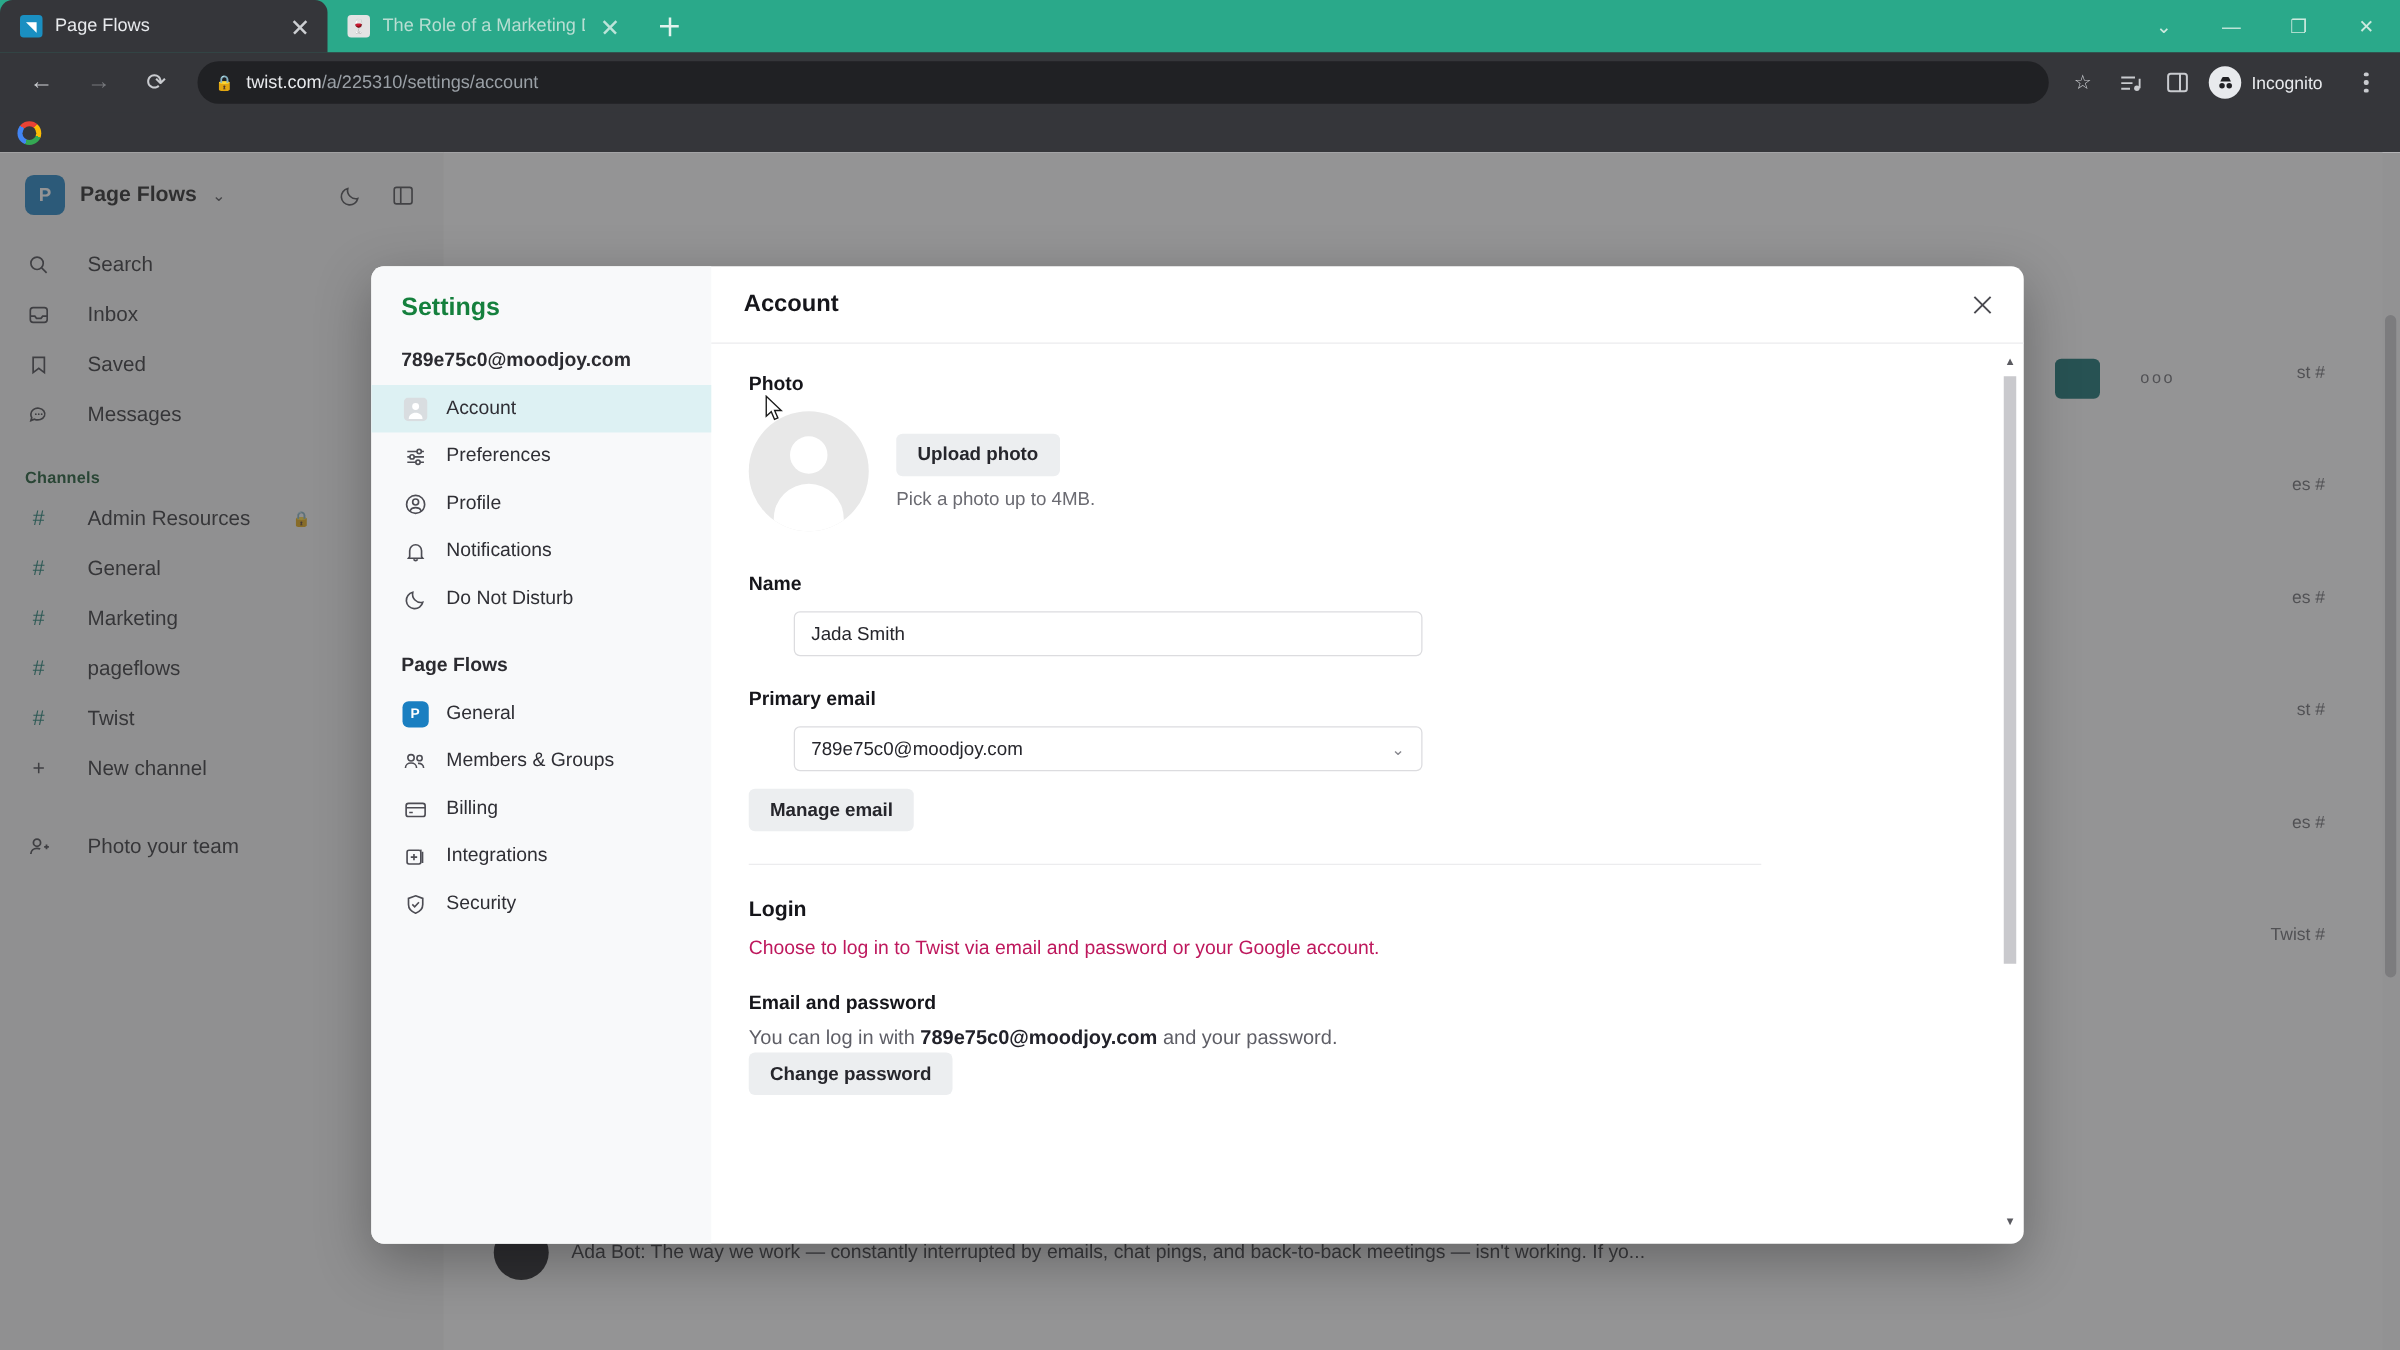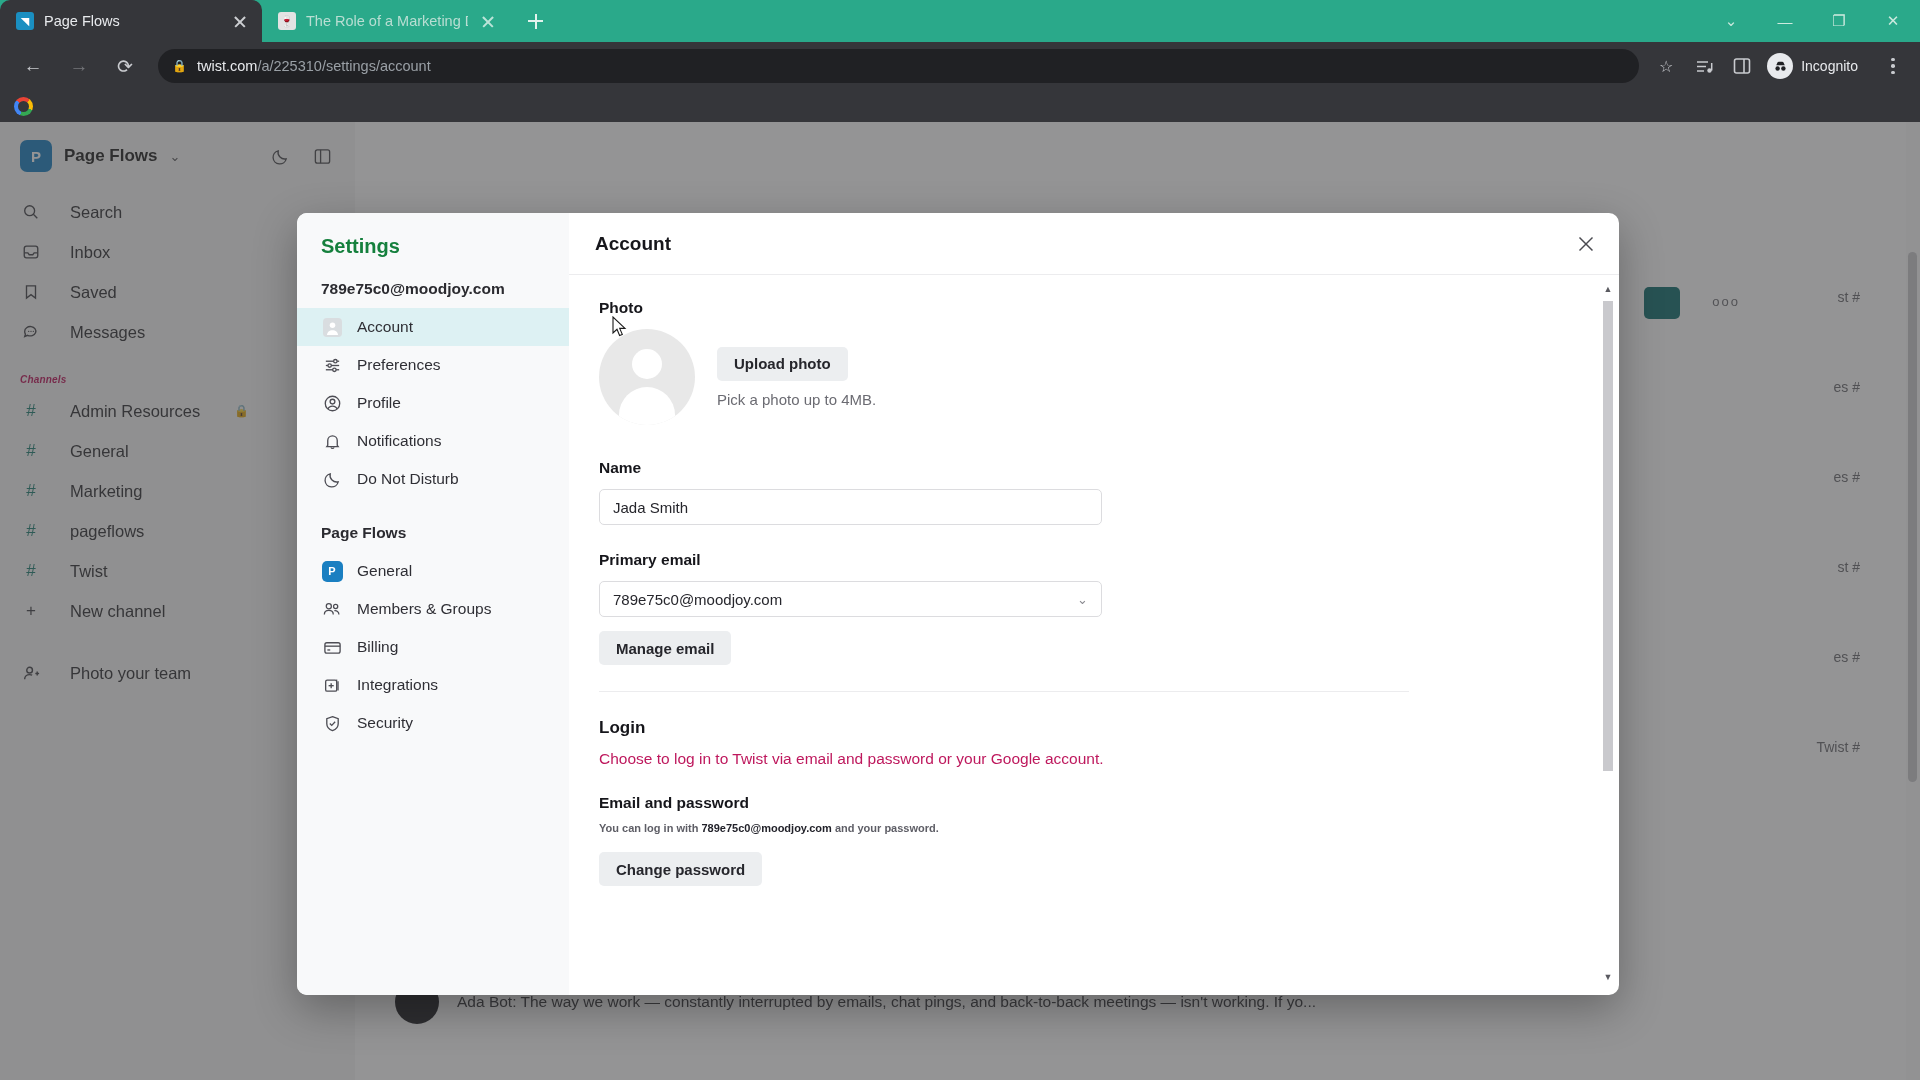--- a/index.html
+++ b/index.html
@@ -134,22 +134,22 @@
   .hdr-ico { width:30px;height:30px;display:flex;align-items:center;justify-content:center;
              color:#4a4a4f; font-size:17px; }
 
   .nav-list { padding: 10px 0 0 0; }
   .nav-item {
     display:flex; align-items:center; gap:28px; height:40px; padding: 0 20px;
     font-size:16.5px; color:#2f2f33;
   }
   .nav-ico { width:22px; display:flex; align-items:center; justify-content:center;
              color:#44444a; font-size:17px; }
-  .sec-title { padding: 22px 20px 6px 20px; font-size:10px; font-weight:bold;
-               color:#be185d; letter-spacing:.2px;font-style:italic; }
+  .sec-title { padding: 22px 20px 6px 20px; font-size:13px; font-weight:bold;
+               color:#14532d; letter-spacing:.2px; }
   .hash { color:#1e7f74; font-size:17px; }
   .lock-ico { color:#8a8a90; font-size:12px; margin-left:6px; }
 
   .app-main { position:absolute; left:355px; top:0; right:0; bottom:0; background:#fff; }
   .msg-list { padding-top: 130px; }
   .msg-row { height:90px; display:flex; align-items:center; padding:0 30px; gap:16px; }
   .msg-right-tag { position:absolute; right:60px; font-size:14px; color:#6b6b70; }
   .bg-pill { position:absolute; right:240px; top:165px; width:36px;height:32px;
              background:#0e6e6e; border-radius:5px; }
   .bg-dots { position:absolute; right:180px; top:172px; color:#6e6e73; letter-spacing:2px;
@@ -211,28 +211,29 @@
     display:inline-flex; align-items:center; justify-content:center;
     height:34px; padding: 0 17px; border-radius:5px; background:#eceef0;
     font-size:15px; color:#26262c; font-weight:bold; border:none;
     font-family:"Liberation Sans", sans-serif;
   }
   .hint { font-size:15px; color:#6b6b72; margin-top:10px; }
   .input-box {
     width:503px; height:36px; border:1px solid #dcdcdf; border-radius:5px;
     display:flex; align-items:center; padding: 0 13px; font-size:15px; color:#26262c;
     background:#fff;
+    margin-left:36px;
   }
   .select-box { justify-content:space-between; }
   .field-block { margin-bottom: 26px; }
   .divider { height:1px; background:#ececee; margin: 22px 0 26px 0; width: 810px; }
   .sec-h { font-size:17px; font-weight:bold; color:#15151a; margin-bottom:12px; }
   .sec-p { font-size:15.5px; color:#be185d; margin-bottom: 26px; }
   .sub-h { font-size:15.5px; font-weight:bold; color:#16161b; margin-bottom:10px; }
-  .sub-p { font-size:11px; color:#5e5e66; margin-bottom:18px;font-weight:bold; }
+  .sub-p { font-size:16px; color:#5e5e66; margin-bottom:2px; }
   .sub-p b { color:#22222a; }
 
   .m-scroll { position:absolute; right:6px; top:70px; width:10px; bottom:12px; }
   .m-scroll .track { position:absolute; inset:0; background:#fff; }
   .m-scroll .thumb { position:absolute; top:18px; left:0; width:10px; height:470px;
                      background:#c9c9cd; border-radius:0; }
   .m-scroll .arrow-up, .m-scroll .arrow-down {
     position:absolute; left:0; width:10px; height:12px; color:#5a5a60; font-size:9px;
     display:flex; align-items:center; justify-content:center;
   }

